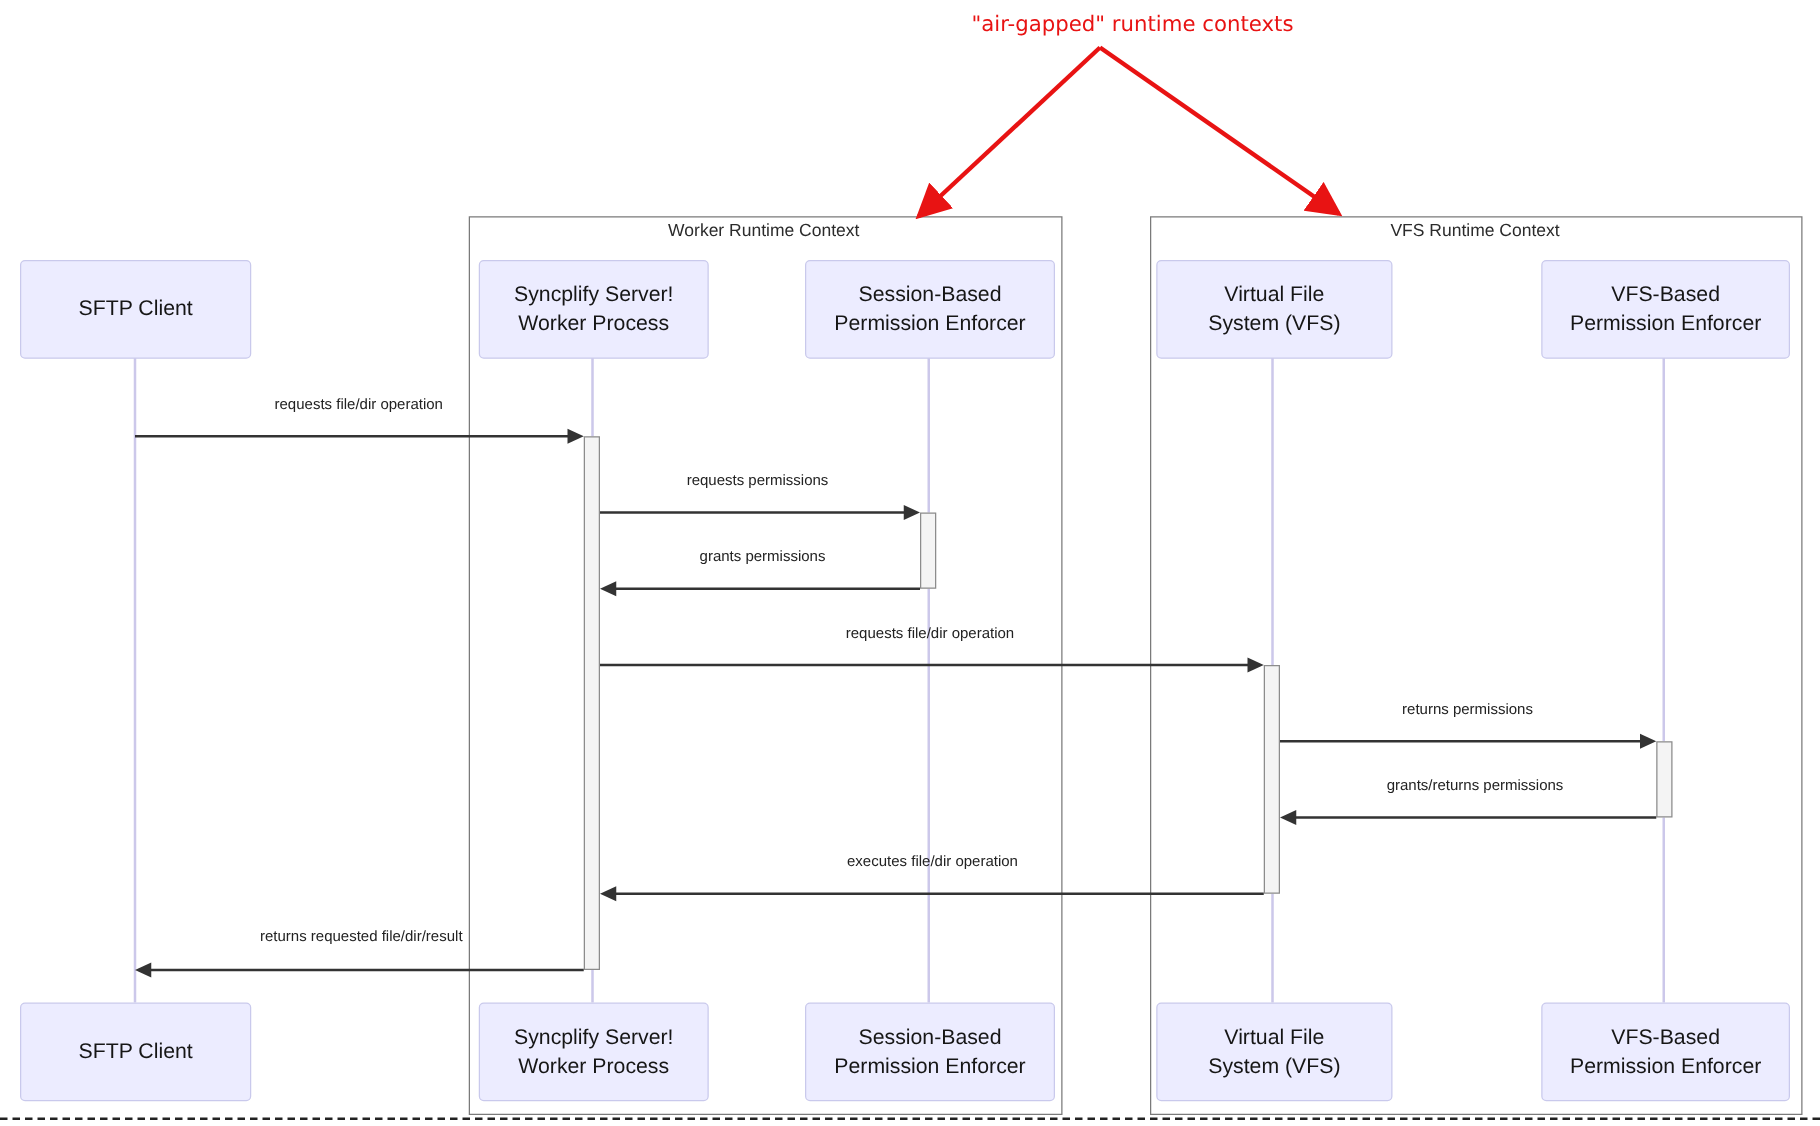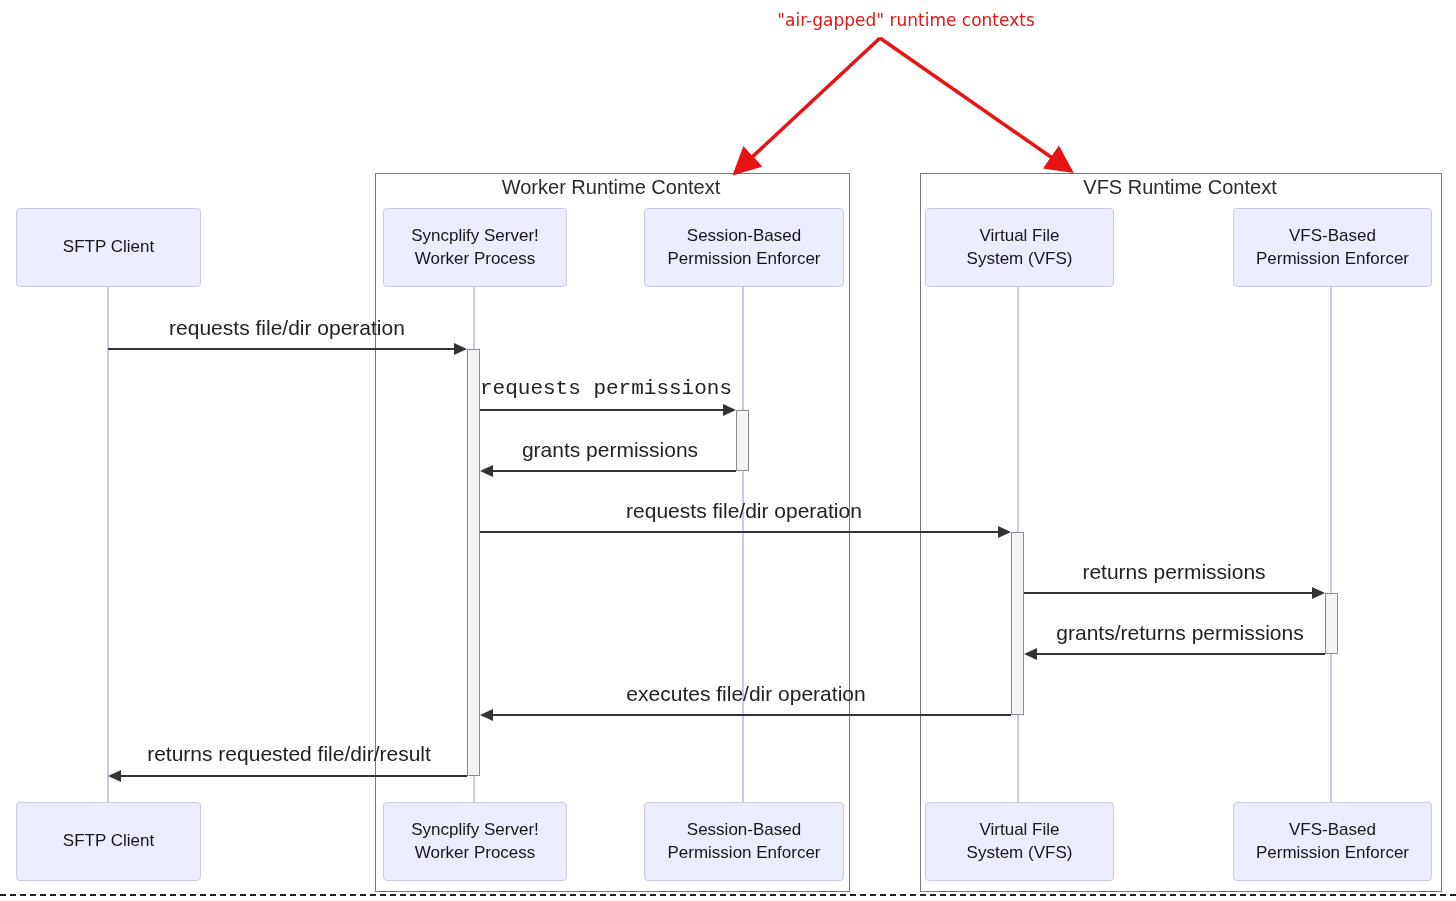--- a/index.html
+++ b/index.html
@@ -4,37 +4,37 @@
 <style>
   html,body{margin:0;padding:0;background:#ffffff;}
   #canvas{
     position:relative;width:1456px;height:901px;background:#ffffff;overflow:hidden;
     font-family:"Liberation Sans",sans-serif;color:#222;
   }
   
   .frame{position:absolute;border:1px solid #7a7a7a;background:transparent;}
   .frame-title{
     position:absolute;transform:translateX(-50%);white-space:nowrap;
-    font-size:20px;color:#2b2b2b;
+    font-size:14px;color:#2b2b2b;
   }
   
   .actor{
     position:absolute;background:#ECECFF;border:1px solid #c9c9ec;border-radius:4px;
     display:flex;align-items:center;justify-content:center;text-align:center;
     font-size:17px;line-height:1.3;color:#161616;white-space:pre-line;
   }
   
   .lifeline{position:absolute;width:2px;background:#ccc8ea;}
   
   .activation{position:absolute;width:13px;background:#f4f4f4;border:1px solid #8c8c8c;box-sizing:border-box;}
   
   .mline{position:absolute;height:2px;background:#333;}
   .mlabel{
     position:absolute;transform:translateX(-50%);white-space:nowrap;
-    font-size:21px;color:#222;
+    font-size:12px;color:#222;
   }
   .ah-right{position:absolute;width:0;height:0;border-top:6px solid transparent;border-bottom:6px solid transparent;border-left:13px solid #333;}
   .ah-left{position:absolute;width:0;height:0;border-top:6px solid transparent;border-bottom:6px solid transparent;border-right:13px solid #333;}
   
   .annotation-label{
     position:absolute;transform:translateX(-50%);white-space:nowrap;
     font-family:"DejaVu Sans",sans-serif;font-size:17px;color:#e81313;
   }
   #red-arrows{position:absolute;left:0;top:0;pointer-events:none;}
   
@@ -59,21 +59,21 @@
 
   <div class="activation" style="left:467px;top:349px;height:427px;"></div>
   <div class="activation" style="left:736px;top:410px;height:61px;"></div>
   <div class="activation" style="left:1011px;top:532px;height:183px;"></div>
   <div class="activation" style="left:1325px;top:593px;height:61px;"></div>
 
   <div class="mlabel" style="left:287px;top:316px;">requests file/dir operation</div>
   <div class="mline" style="left:108px;top:348px;width:348px;"></div>
   <div class="ah-right" style="left:454px;top:343px;"></div>
 
-  <div class="mlabel" style="left:606px;top:377px;font-family:Liberation Mono, monospace;">requests permissions</div>
+  <div class="mlabel" style="left:606px;top:377px;">requests permissions</div>
   <div class="mline" style="left:480px;top:409px;width:246px;"></div>
   <div class="ah-right" style="left:723px;top:404px;"></div>
 
   <div class="mlabel" style="left:610px;top:438px;">grants permissions</div>
   <div class="mline" style="left:491px;top:470px;width:245px;"></div>
   <div class="ah-left" style="left:480px;top:465px;"></div>
 
   <div class="mlabel" style="left:744px;top:499px;">requests file/dir operation</div>
   <div class="mline" style="left:480px;top:531px;width:521px;"></div>
   <div class="ah-right" style="left:998px;top:526px;"></div>

